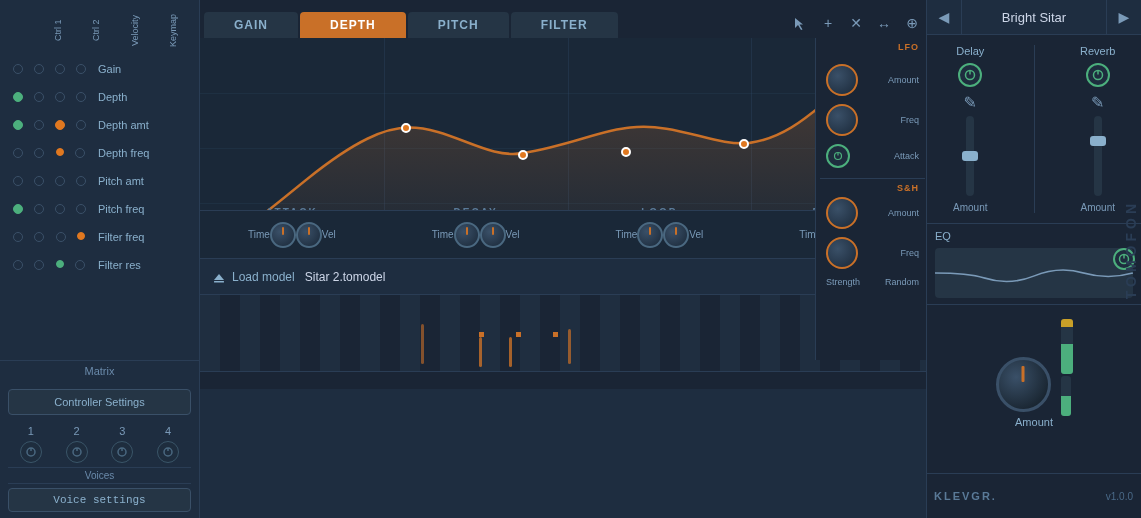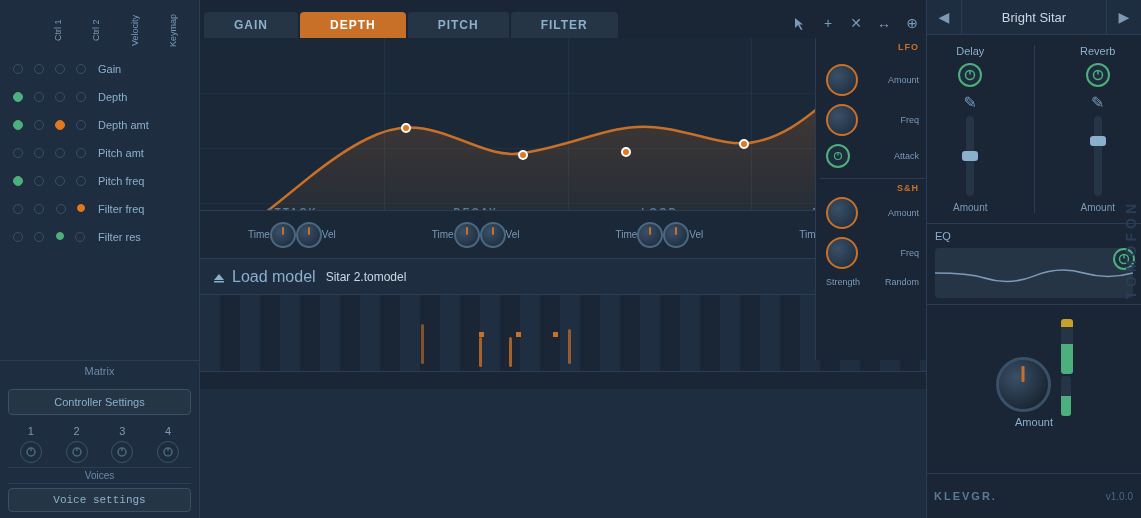--- a/index.html
+++ b/index.html
@@ -309,21 +309,21 @@
       border-bottom: 1px solid #2a3d55;
     }
     .load-model-btn {
       display: flex;
       align-items: center;
       gap: 6px;
       background: transparent;
       border: none;
       color: #8ab0cc;
       cursor: pointer;
-      font-size: 16px;
+      font-size: 12px;
     }
     .model-name {
       font-size: 12px;
       color: #cdd6e8;
     }
     .editor-btn {
       margin-left: auto;
       background: #253545;
       border: 1px solid #3a5068;
       border-radius: 4px;
@@ -636,20 +636,29 @@
     <div class="matrix-row">
       <div class="matrix-row-dots">
         <div class="dot green"></div>
         <div class="dot"></div>
         <div class="dot orange"></div>
         <div class="dot"></div>
       </div>
       <div class="matrix-row-label">Depth amt</div>
     </div>
 
+    <div class="matrix-row">
+      <div class="matrix-row-dots">
+        <div class="dot"></div>
+        <div class="dot"></div>
+        <div class="dot orange" style="width:8px;height:8px;"></div>
+        <div class="dot"></div>
+      </div>
+      <div class="matrix-row-label">Depth freq</div>
+    </div>
 
     <div class="matrix-row">
       <div class="matrix-row-dots">
         <div class="dot"></div>
         <div class="dot"></div>
         <div class="dot"></div>
         <div class="dot"></div>
       </div>
       <div class="matrix-row-label">Pitch amt</div>
     </div>

